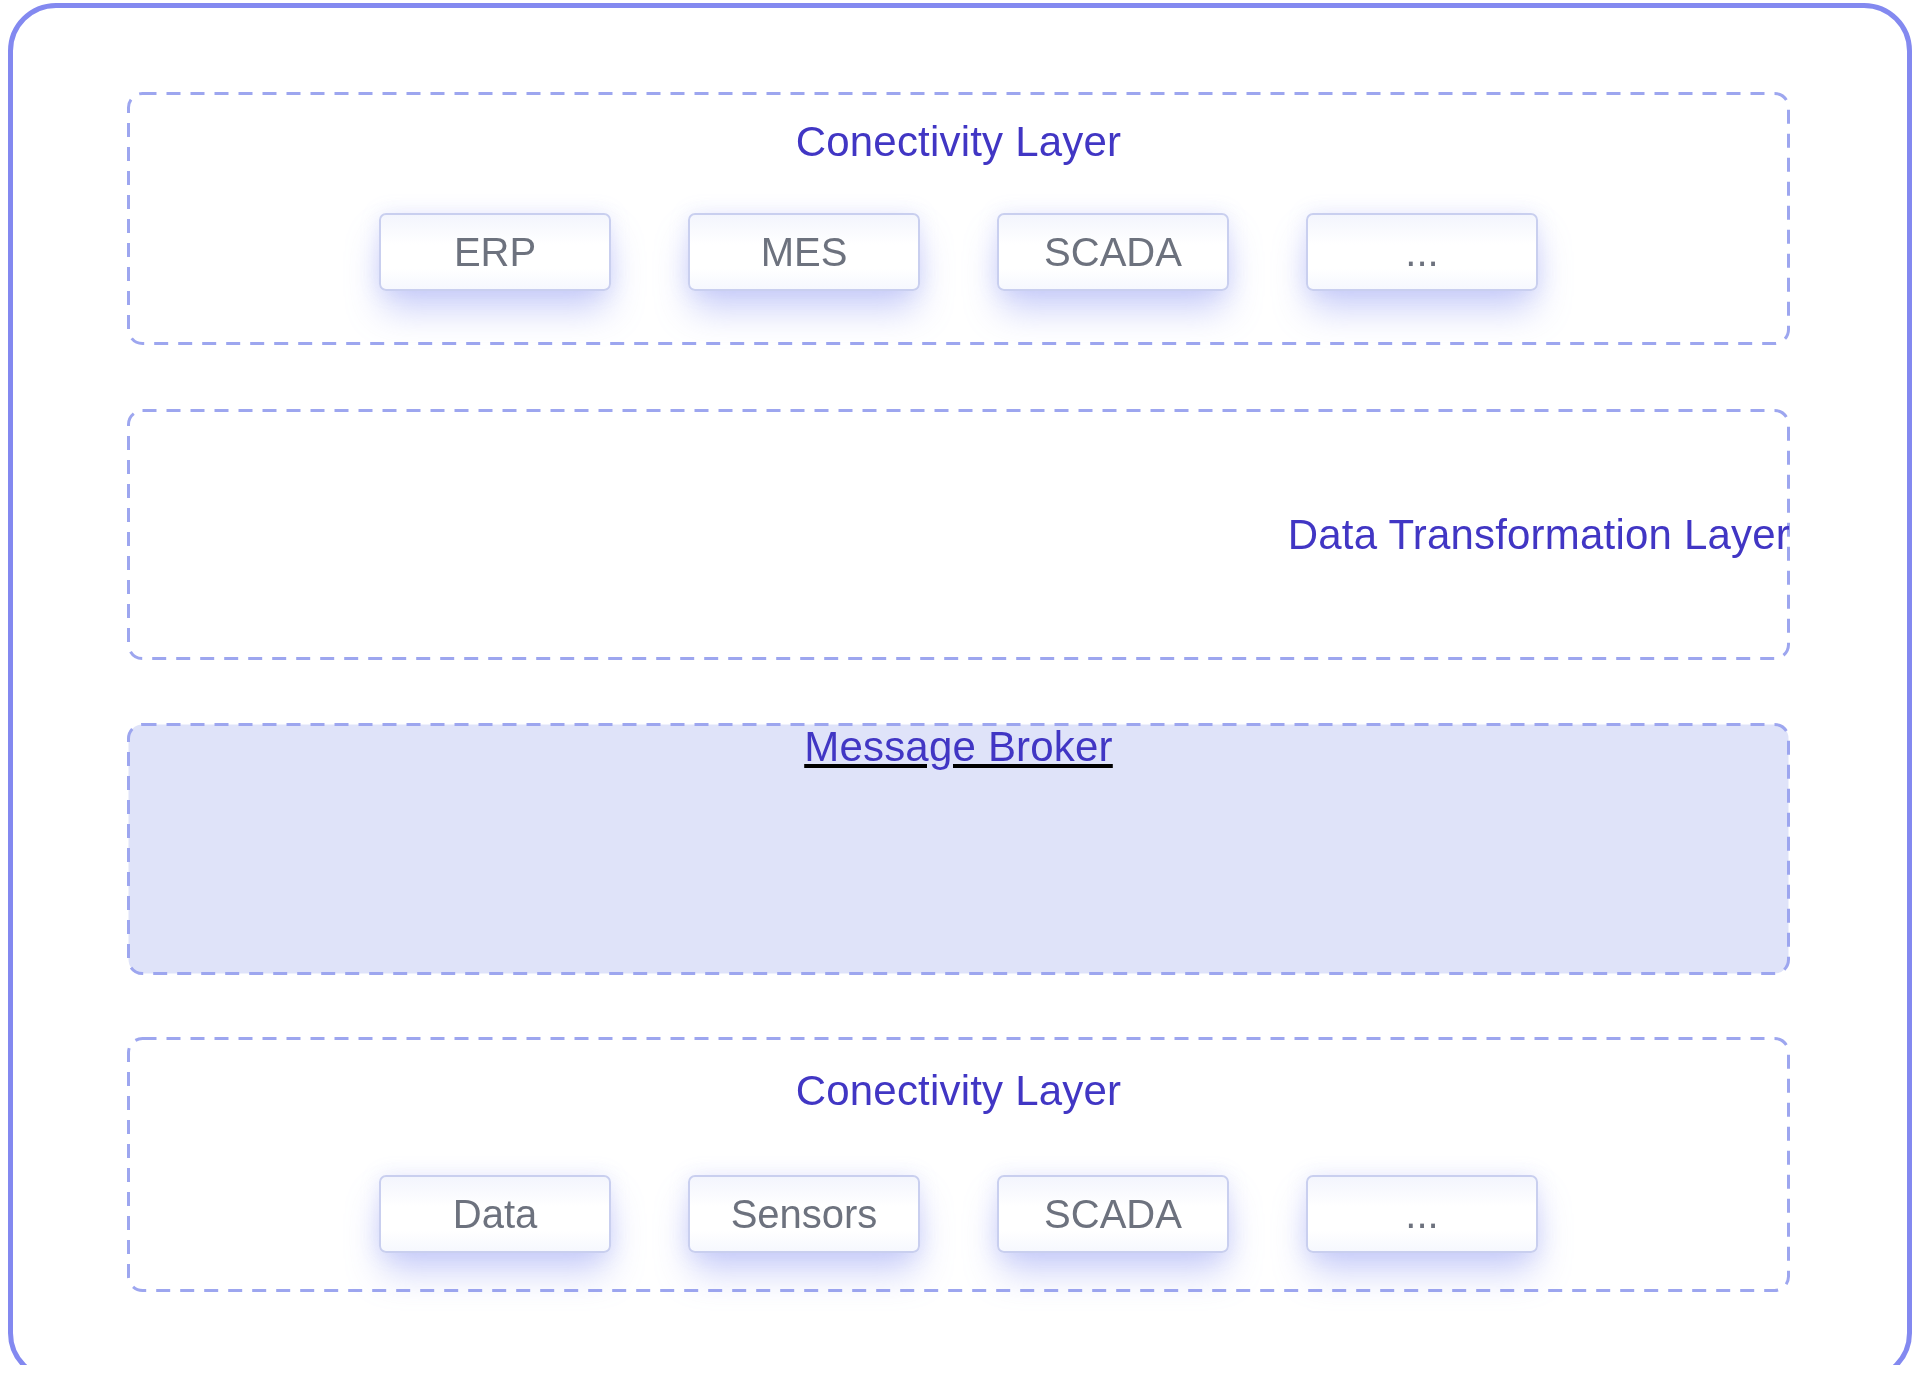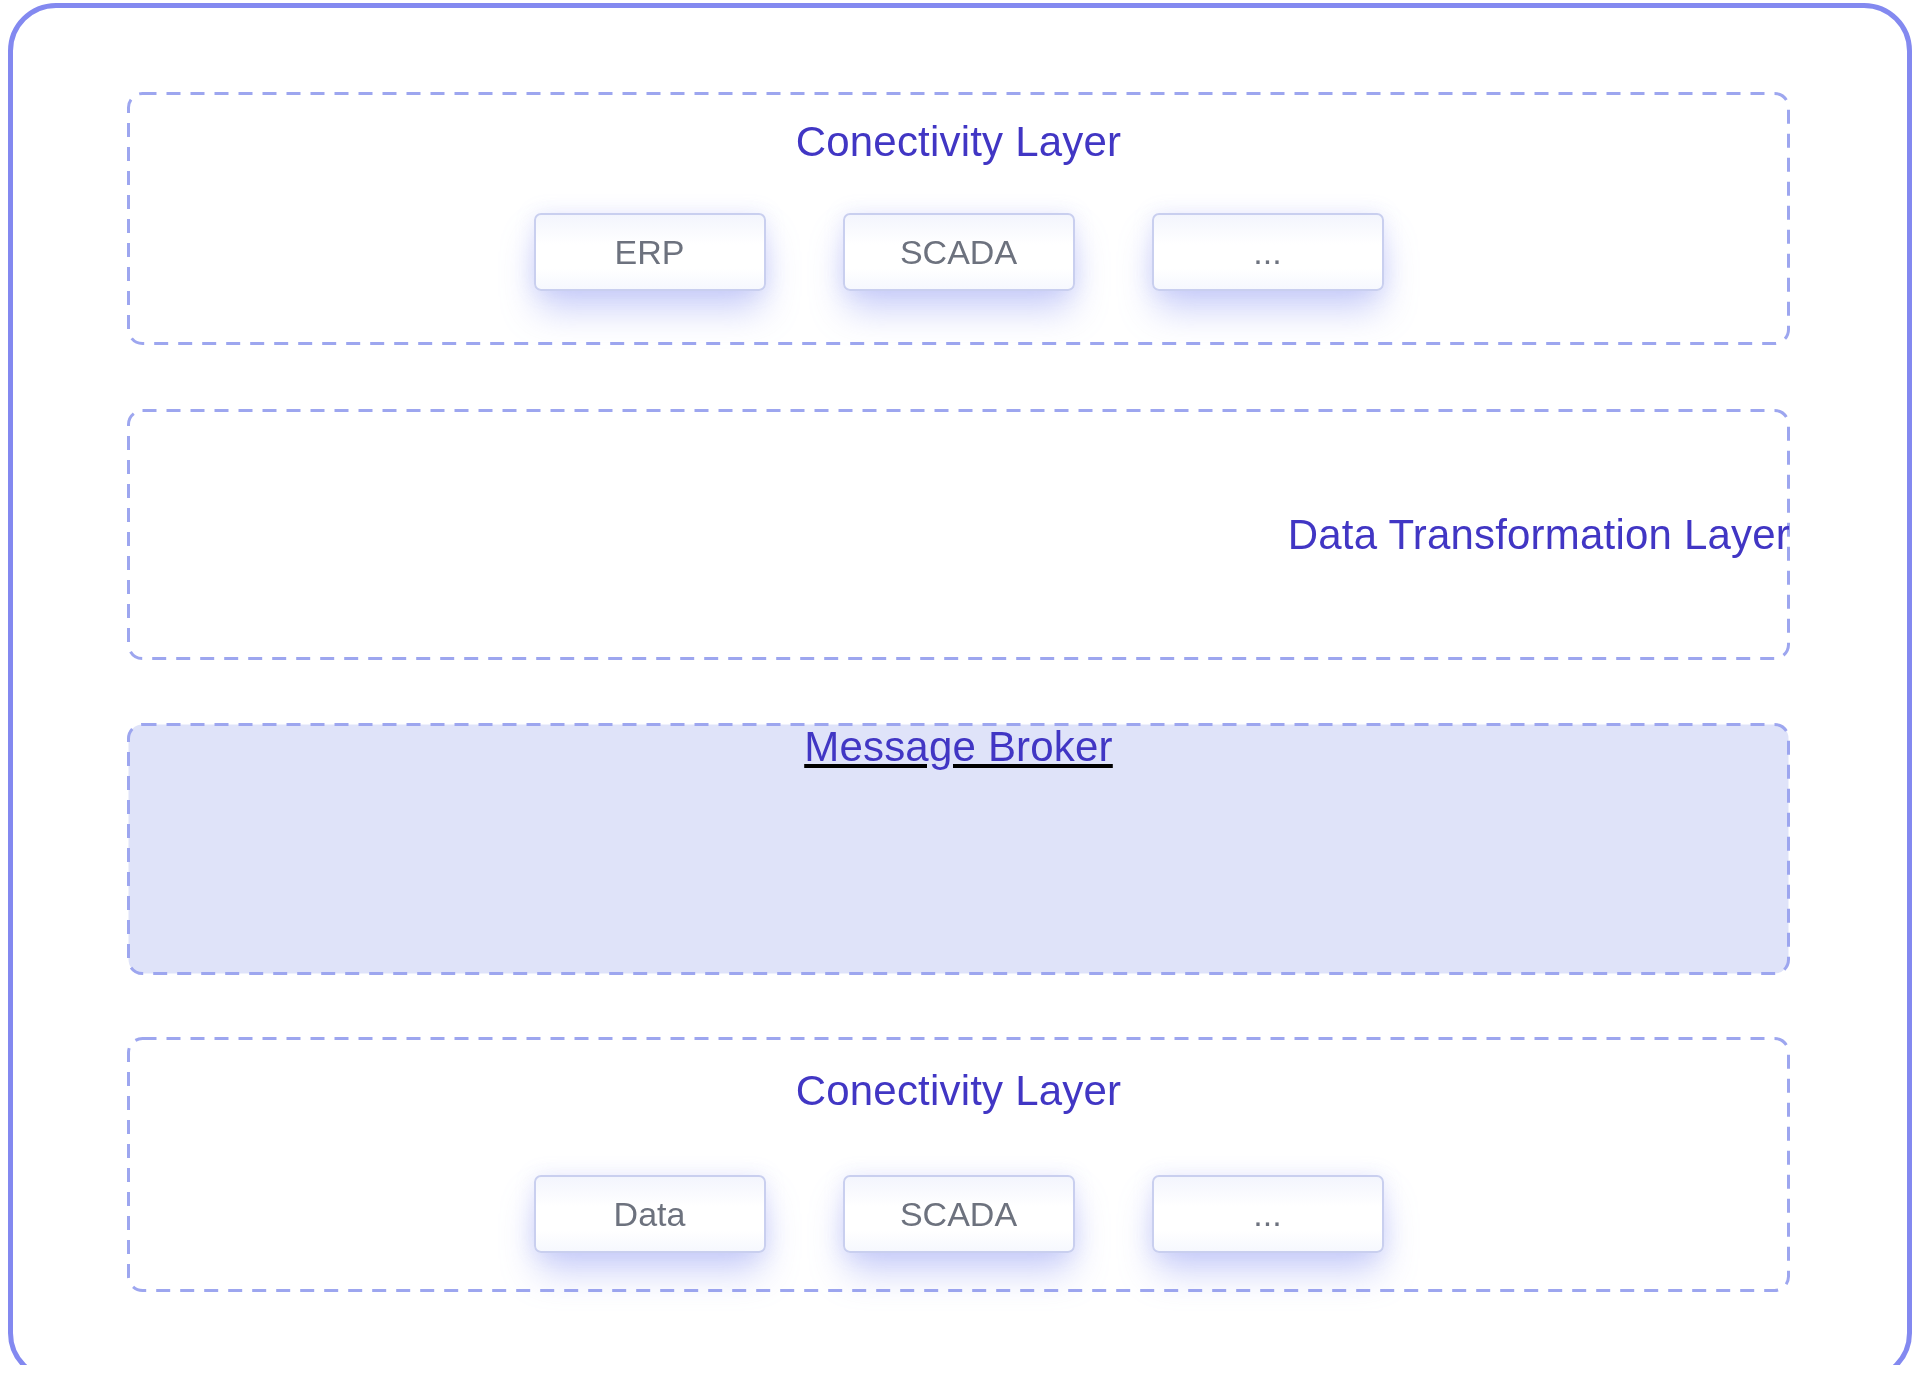--- a/index.html
+++ b/index.html
@@ -71,39 +71,42 @@
   #layer-1 .chip-row{top:121px;}
   #layer-4 .chip-row{top:138px;}
   .chip{
     width:232px;height:78px;
     display:flex;align-items:center;justify-content:center;
     background:linear-gradient(180deg,#f3f5fd 0%,#ffffff 40%,#ffffff 72%,#f6f8fe 100%);
     border:2px solid var(--chip-border);
     border-radius:7px;
     box-shadow:0 22px 36px -4px var(--glow), 0 0 20px rgba(140,150,244,0.18);
     color:var(--chip-text);
-    font-size:34px;
+    font-size:40px;
     white-space:nowrap;
   }
 </style>
 </head>
 <body>
 
 <div id="canvas">
 
   <div class="frame"></div>
 
   <section class="layer" id="layer-1">
     <svg class="dash" width="1663" height="253">
       <rect x="1.5" y="1.5" width="1660" height="250" rx="14"></rect>
     </svg>
     <div class="layer-title">Conectivity Layer</div>
     <div class="chip-row">
         <div class="chip">
           <span>ERP</span>
+        </div>
+        <div class="chip">
+          <span>MES</span>
         </div>
         <div class="chip">
           <span>SCADA</span>
         </div>
         <div class="chip">
           <span>...</span>
         </div>
       </div>
   </section>
 
@@ -124,20 +127,23 @@
   <section class="layer" id="layer-4">
     <svg class="dash" width="1663" height="255">
       <rect x="1.5" y="1.5" width="1660" height="252" rx="14"></rect>
     </svg>
     <div class="layer-title">Conectivity Layer</div>
     <div class="chip-row">
         <div class="chip">
           <span>Data</span>
         </div>
         <div class="chip">
+          <span>Sensors</span>
+        </div>
+        <div class="chip">
           <span>SCADA</span>
         </div>
         <div class="chip">
           <span>...</span>
         </div>
       </div>
   </section>
 
 </div>
 

